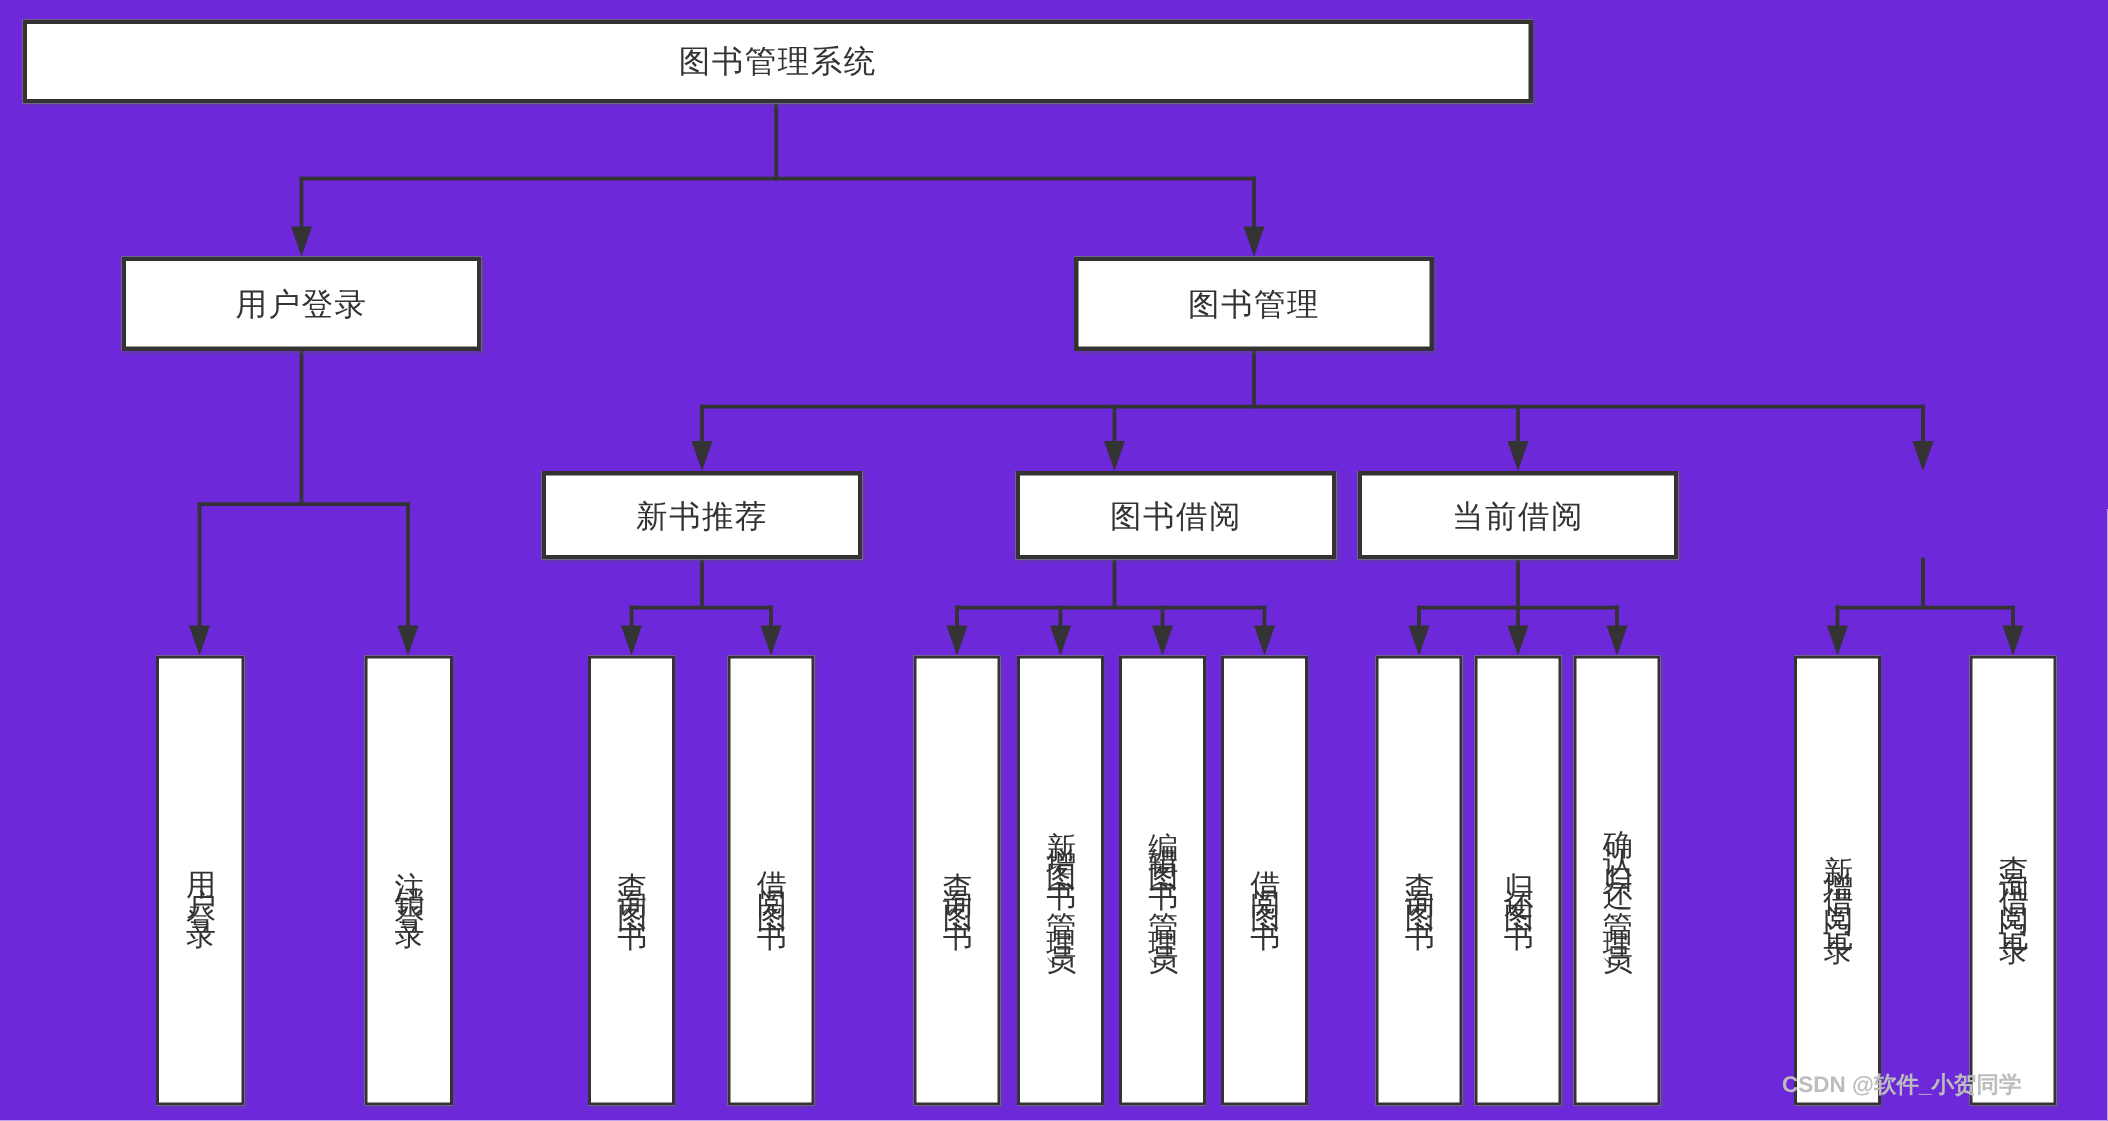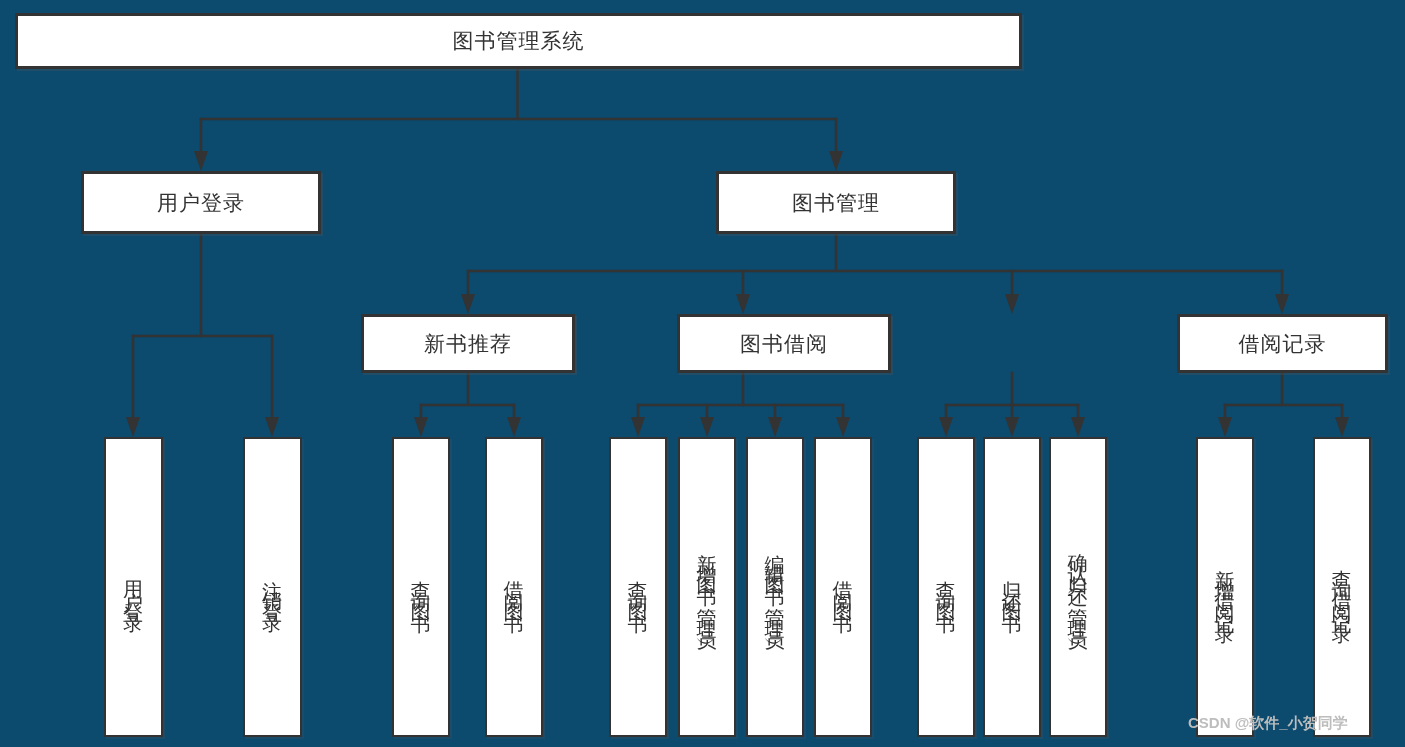--- a/index.html
+++ b/index.html
@@ -1,20 +1,20 @@
 <!DOCTYPE html>
 <html><head>
 <meta charset="utf-8">
 <style>
   html, body { margin: 0; padding: 0; background: #ffffff; }
   .canvas {
     position: relative;
     width: 1405px;
     height: 747px;
-    background: #0c4a6e;
+    background: #6d28d9;
     font-family: "Liberation Sans", "DejaVu Sans", sans-serif;
     overflow: hidden;
   }
   .connectors {
     position: absolute;
     left: 0; top: 0;
     width: 1405px; height: 747px;
   }
   .box {
     position: absolute;
@@ -132,22 +132,22 @@
   <div class="box" style="left:361px; top:314px; width:214px; height:59px;">
     <span class="hlabel">新书推荐</span>
   </div>
 
   <div class="box" style="left:716px; top:171px; width:240px; height:63px;">
     <span class="hlabel">图书管理</span>
   </div>
   <div class="box" style="left:636px; top:314px; width:214px; height:59px;margin-left:41px;">
     <span class="hlabel">图书借阅</span>
   </div>
-  <div class="box" style="left:1177px; top:314px; width:211px; height:59px;">
-    <span class="hlabel">借阅记录</span>
+  <div class="box" style="left:905px; top:314px; width:214px; height:59px;">
+    <span class="hlabel">当前借阅</span>
   </div>
 
   <div class="box leaf" style="left:104px; top:437px; width:59px; height:300px;">
     <span class="vtext">用户登录</span>
   </div>
   <div class="box leaf" style="left:243px; top:437px; width:59px; height:300px;">
     <span class="vtext">注销登录</span>
   </div>
 
   <div class="box leaf" style="left:392px; top:437px; width:58px; height:300px;">

